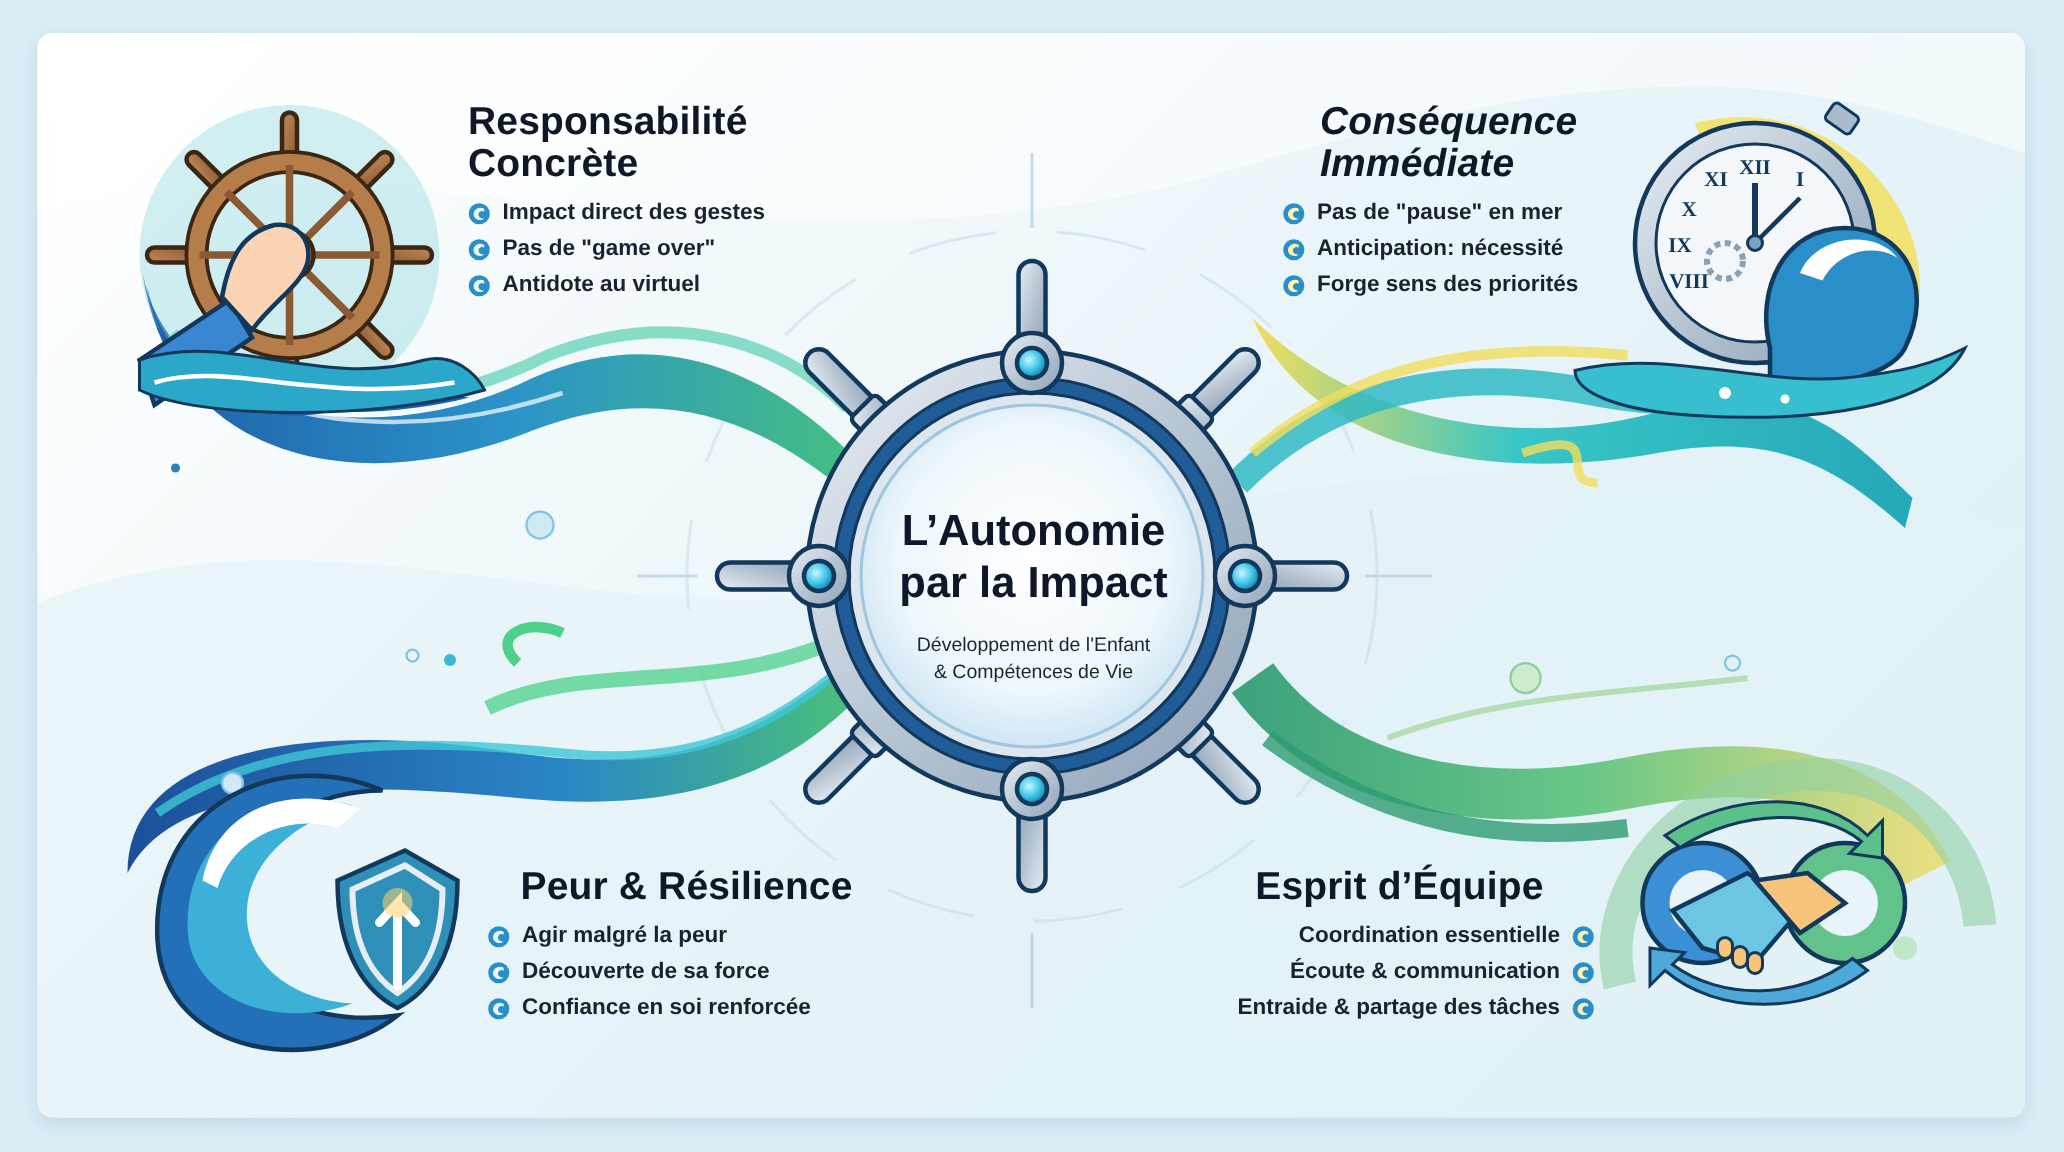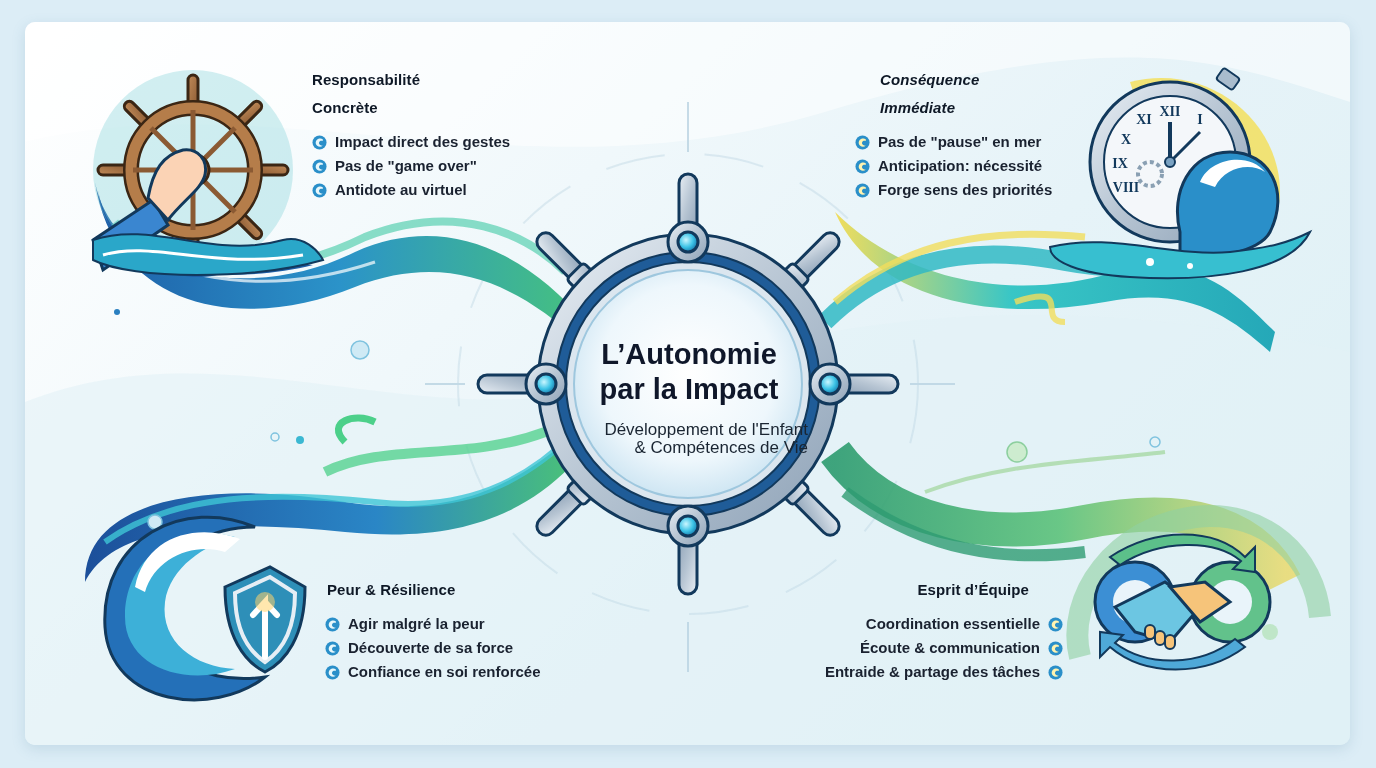--- a/index.html
+++ b/index.html
@@ -13,39 +13,39 @@
     position: absolute; left: 25px; top: 22px; width: 1325px; height: 723px;
     border-radius: 10px;
     background: linear-gradient(135deg, #ffffff 0%, #f0f8fb 35%, #e6f3f8 60%, #dcf0f4 100%);
     box-shadow: 0 4px 14px rgba(80,130,160,0.18);
     overflow: hidden;
   }
   .bg-svg { position: absolute; left: 0; top: 0; width: 1325px; height: 723px; }
   .block { position: absolute; color: #0f1a2a; }
   .block h2 {
     font-family: "Liberation Sans", sans-serif; font-weight: 700;
-    font-size: 15px; line-height: 28px; color: #0e1826; letter-spacing: 0.1px;
+    font-size: 26px; line-height: 28px; color: #0e1826; letter-spacing: 0.1px;
   }
   .block ul { list-style: none; margin-top: 8px; font-weight: bold; }
   .block li {
     display: flex; align-items: center; font-size: 15px; line-height: 24px; color: #1a2230;
   }
   .block li .bullet { width: 15px; height: 15px; margin-right: 8px; flex: 0 0 15px; }
   .block.right li { justify-content: flex-end; align-items: center; }
   .block.right li .bullet { margin-right: 0; margin-left: 8px; }
   .center-text {
     position: absolute; left: 0; top: 0; width: 1376px; height: 768px; pointer-events: none;
   }
   .title {
     position: absolute; left: 560px; top: 337px; width: 258px; text-align: center;
     font-weight: 700; font-size: 29px; line-height: 35px; color: #0f172a;
   }
   .subtitle {
-    position: absolute; left: 570px; top: 421px; width: 238px; text-align: right;
-    font-size: 17px; line-height: 18px; color: #1a2532;
+    position: absolute; left: 570px; top: 421px; width: 238px; text-align: center;
+    font-size: 13px; line-height: 18px; color: #1a2532;
   }
 </style>
 </head>
 <body>
 
 <div class="card">
   <svg class="bg-svg" viewBox="0 0 1325 723">
     <defs>
       <linearGradient id="gBlueGreen" x1="0" y1="0" x2="1" y2="0">
         <stop offset="0" stop-color="#1e5fa8"></stop>
@@ -304,21 +304,21 @@
           <svg class="bullet" viewBox="0 0 16 16">
             <circle cx="8" cy="8" r="7.5" fill="#2a8fc9"></circle>
             <path d="M11.5 4.5 C 8 2.5, 3.5 5, 4 9 C 4.5 12, 8.5 13.5, 11.5 11.5 C 9 11.5, 7 10, 7.5 8 C 8 6, 10 5.5, 11.5 6.5 Z" fill="#fff3b0"></path>
           </svg>
           <span>Forge sens des priorités</span>
         </li>
     </ul>
   </div>
 
   <div class="block" style="left:300px; top:554px;">
-    <h2 style="margin-left:2px;">Peur &amp; Résilience</h2>
+    <h2 style="margin-left:22px;">Peur &amp; Résilience</h2>
     <ul>
       <li>
           <svg class="bullet" viewBox="0 0 16 16">
             <circle cx="8" cy="8" r="7.5" fill="#2a8fc9"></circle>
             <path d="M11.5 4.5 C 8 2.5, 3.5 5, 4 9 C 4.5 12, 8.5 13.5, 11.5 11.5 C 9 11.5, 7 10, 7.5 8 C 8 6, 10 5.5, 11.5 6.5 Z" fill="#e7f7fb"></path>
           </svg>
           <span>Agir malgré la peur</span>
         </li>
       <li>
           <svg class="bullet" viewBox="0 0 16 16">

